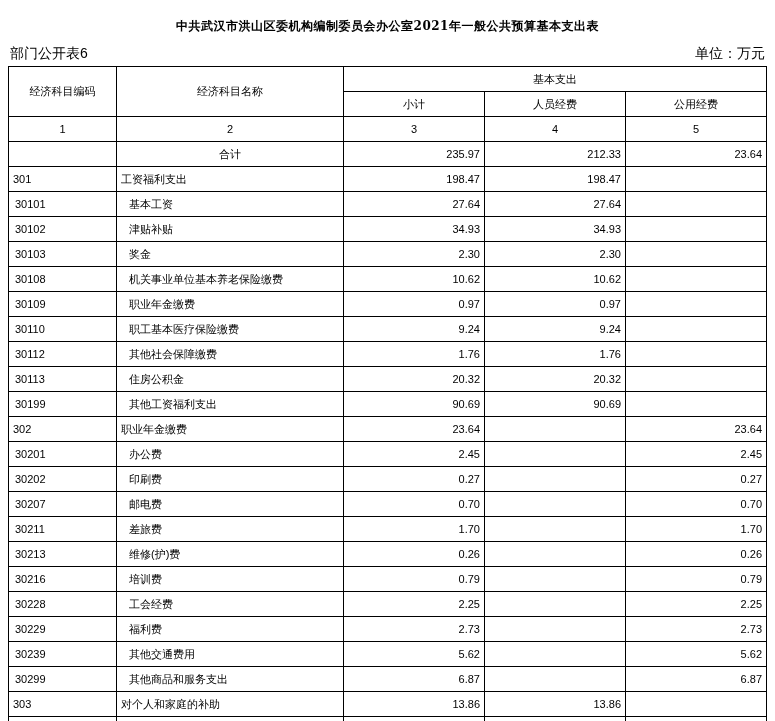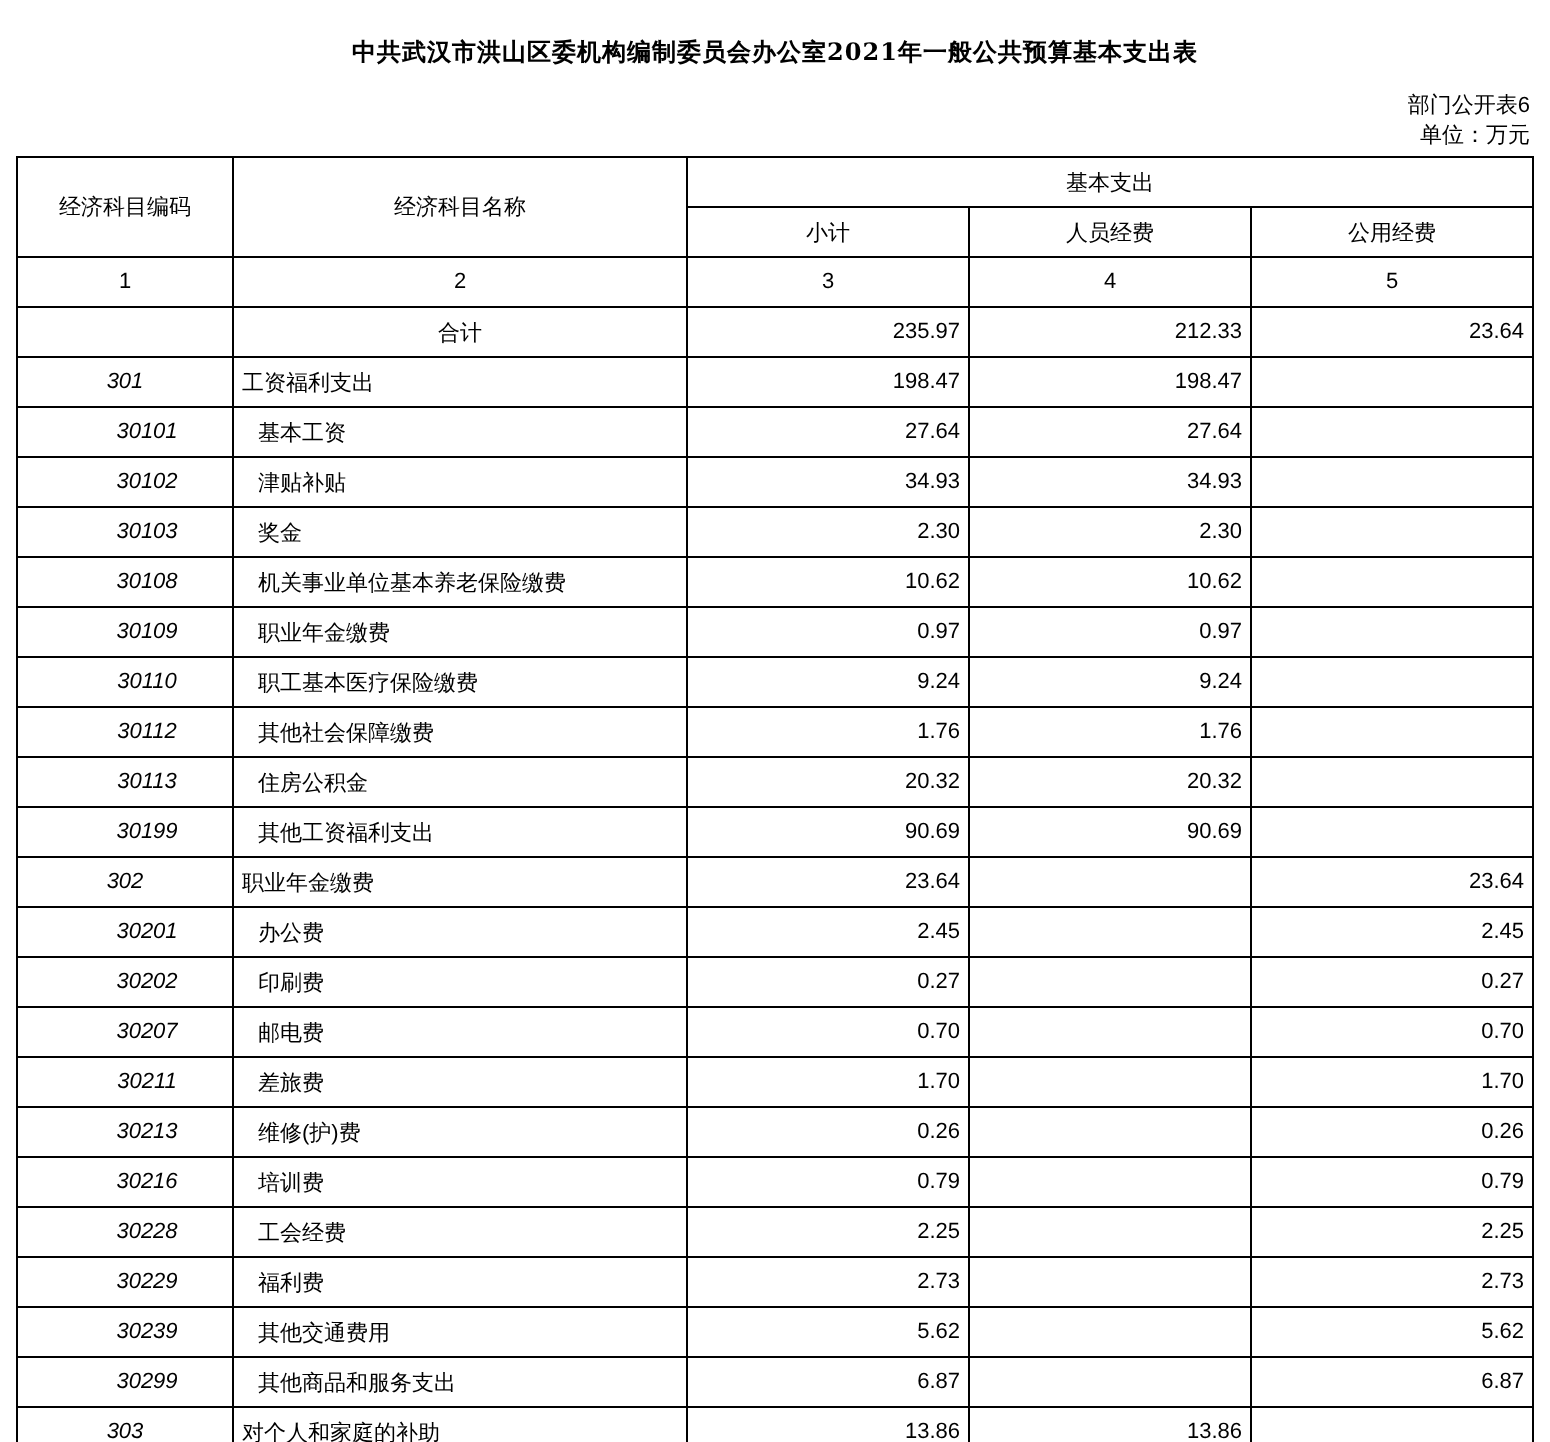--- a/index.html
+++ b/index.html
@@ -24,23 +24,22 @@
     font-size: 12px;
     font-weight: bold;
     letter-spacing: 0.5px;
     padding: 18px 0 10px 0;
     font-family: "DejaVu Serif", "Liberation Serif", serif;
   }
   .meta-row {
     display: flex;
     justify-content: space-between;
     align-items: flex-end;
-    font-size: 11px;
+    font-size: 14px;
     padding: 0 2px 3px 2px;
-    flex-direction: column;
   }
   table.budget {
     border-collapse: collapse;
     width: 759px;
     table-layout: fixed;
     font-size: 11px;
   }
   table.budget td, table.budget th {
     border: 1px solid #000000;
     padding: 0 4px;
@@ -52,22 +51,22 @@
   .c-name   { width: 227px; }
   .c-num    { width: 141px; }
 
   .hdr-center {
     vertical-align: middle;
   }
   .hdr-tall { height: 54px; }
   .hdr-sub  { height: 28px; }
   .rownum td { text-align: center; height: 20px; }
 
-  td.code  { text-align: center; padding-left: 4px; font-style: italic; }
-  td.code.indent { padding-left: 26px; }
+  td.code  { text-align: left; padding-left: 4px; }
+  td.code.indent { padding-left: 6px; }
   td.name  { text-align: left; padding-left: 4px; }
   td.name.indent { padding-left: 12px; }
   td.num   { text-align: right; padding-right: 8px; }
   td.total { text-align: center; }
 </style>
 </head>
 <body>
 
 <div class="page">
 

